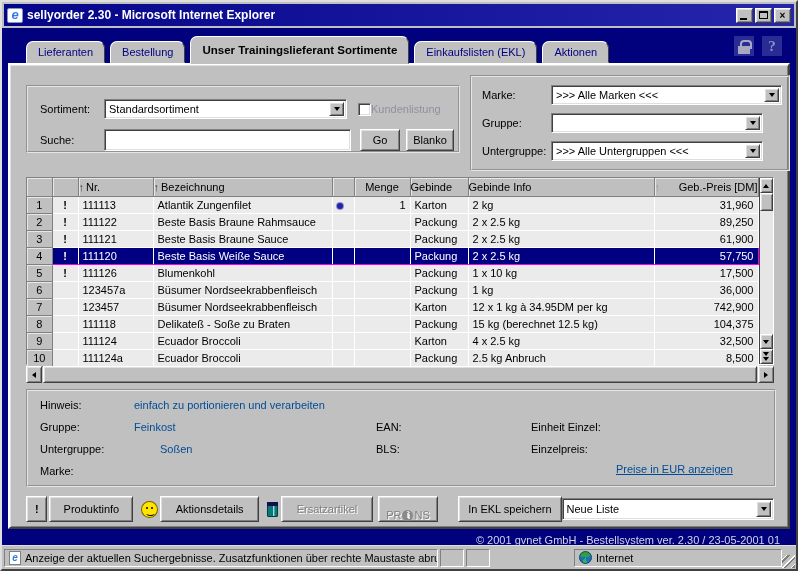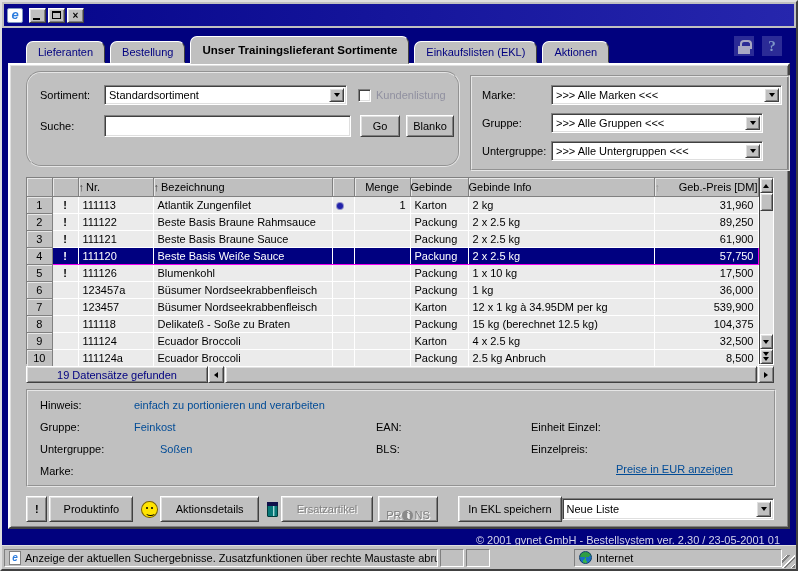--- a/index.html
+++ b/index.html
@@ -38,21 +38,21 @@
   .lock-glyph { position:relative; width:12px; height:8px; background:#a8a8c4; margin-top:7px; }
   .lock-glyph::before { content:""; position:absolute; top:-6px; left:2px; width:8px; height:7px;
     border:2px solid #a8a8c4; border-bottom:none; border-radius:4px 4px 0 0; }
 
   
   .main-panel { position:absolute; top:35px; left:6px; right:6px; height:466px; background:#c0c0c0;
     border:2px solid; border-color:#fff #404040 #404040 #fff;
     box-shadow:inset 1px 1px 0 #dfdfdf, inset -1px -1px 0 #808080; z-index:5; }
 
   .groove { border:2px groove #e6e6e6; position:absolute; }
-  .gb-left  { left:16px; top:6px; width:434px; height:96px;border-radius:15px; }
+  .gb-left  { left:16px; top:20px; width:434px; height:68px; }
   .gb-right { left:460px; top:10px; width:320px; height:96px; }
 
   .frow { position:absolute; display:flex; align-items:center; }
   .lbl { color:#000; }
 
   .combo { position:relative; background:#fff; height:20px;
     border:1px solid; border-color:#808080 #fff #fff #808080;
     box-shadow:inset 1px 1px 0 #404040, inset -1px -1px 0 #dfdfdf; }
   .combo .combo-text { position:absolute; left:4px; top:3px; right:20px; white-space:nowrap; overflow:hidden; }
   .combo .combo-btn { position:absolute; right:2px; top:2px; bottom:2px; width:15px; background:#c0c0c0;
@@ -66,21 +66,21 @@
   .textfield { background:#fff; height:22px; border:1px solid; border-color:#808080 #fff #fff #808080;
     box-shadow:inset 1px 1px 0 #404040, inset -1px -1px 0 #dfdfdf; padding:0 4px; font-family:inherit; font-size:11px; outline:none; }
 
   .btn { background:#c0c0c0; border:1px solid; border-color:#fff #404040 #404040 #fff;
     box-shadow:inset 1px 1px 0 #dfdfdf, inset -1px -1px 0 #808080;
     display:flex; align-items:center; justify-content:center; color:#000; white-space:nowrap; }
   .btn.disabled { color:#808080; text-shadow:1px 1px 0 #fff; }
 
   .checkbox { width:13px; height:13px; background:#fff; border:1px solid; border-color:#808080 #fff #fff #808080;
     box-shadow:inset 1px 1px 0 #404040, inset -1px -1px 0 #dfdfdf; }
-  .chk-label { color:#9090a0; margin-left:5px; }
+  .chk-label { color:#9090a0; }
 
   
   .grid-wrap { position:absolute; left:16px; top:112px; width:748px; height:188px; display:flex;
     border:1px solid #808080; border-right-color:#fff; border-bottom-color:#fff; background:#ebebeb; }
   table.grid { border-collapse:collapse; table-layout:fixed; width:731px; font-size:11px; }
   table.grid col.w-num{width:25px} table.grid col.w-alert{width:26px} table.grid col.w-nr{width:75px}
   table.grid col.w-bez{width:179px} table.grid col.w-dot{width:22px} table.grid col.w-menge{width:56px}
   table.grid col.w-geb{width:58px} table.grid col.w-info{width:186px} table.grid col.w-preis{width:104px}
   table.grid th { height:18px; background:#bfbfbf; font-weight:normal; text-align:left; padding:0 0;
     border-right:1px solid #808080; border-bottom:1px solid #808080; box-shadow:inset 1px 1px 0 #e8e8e8; white-space:nowrap; overflow:hidden; }
@@ -158,20 +158,21 @@
   .grip { position:absolute; right:1px; bottom:1px; width:13px; height:13px;
     background:repeating-linear-gradient(135deg, transparent 0 3px, #fff 3px 4px, #808080 4px 6px); }
 </style>
 </head>
 <body>
 
 <div class="window">
 
   <div class="titlebar">
     <span class="appicon">e</span>
+    <span class="title">sellyorder 2.30 - Microsoft Internet Explorer</span>
     <span class="winbtn">
         <span class="min-glyph"></span>
       </span>
     <span class="winbtn">
         <span class="max-glyph"></span>
       </span>
     <span class="winbtn"><span>×</span></span>
   </div>
 
   <div class="client">
@@ -232,21 +233,20 @@
           <div class="combo" style="width:231px;">
             <span class="combo-text">&gt;&gt;&gt; Alle Marken &lt;&lt;&lt;</span>
             <span class="combo-btn">
                 <span class="tri-down"></span>
               </span>
           </div>
         </div>
         <div class="frow" style="left:10px; top:36px; width:100%;">
           <span class="lbl" style="width:69px;">Gruppe:</span>
           <div class="combo" style="width:212px;">
-            <span class="combo-text">&gt;&gt;&gt; Alle Gruppen &lt;&lt;&lt;</span>
             <span class="combo-btn">
                 <span class="tri-down"></span>
               </span>
           </div>
         </div>
         <div class="frow" style="left:10px; top:64px; width:100%;">
           <span class="lbl" style="width:69px;">Untergruppe:</span>
           <div class="combo" style="width:212px;">
             <span class="combo-text">&gt;&gt;&gt; Alle Untergruppen &lt;&lt;&lt;</span>
             <span class="combo-btn">
@@ -351,21 +351,21 @@
               </tr>
               <tr>
                 <td class="c-num">7</td>
                 <td class="c-alert"></td>
                 <td class="c-nr">123457</td>
                 <td class="c-bez">Büsumer Nordseekrabbenfleisch</td>
                 <td class="c-dot"></td>
                 <td class="c-menge"></td>
                 <td class="c-geb">Karton</td>
                 <td class="c-info">12 x 1 kg à 34.95DM per kg</td>
-                <td class="c-preis">539,900</td>
+                <td class="c-preis">742,900</td>
               </tr>
               <tr>
                 <td class="c-num">8</td>
                 <td class="c-alert"></td>
                 <td class="c-nr">111118</td>
                 <td class="c-bez">Delikateß - Soße zu Braten</td>
                 <td class="c-dot"></td>
                 <td class="c-menge"></td>
                 <td class="c-geb">Packung</td>
                 <td class="c-info">15 kg (berechnet  12.5 kg)</td>
@@ -407,21 +407,20 @@
           <div class="sbtn">
             <span class="dbl">
                 <span class="tri-down"></span>
                 <span class="tri-down"></span>
               </span>
           </div>
         </div>
       </div>
 
       <div class="hscroll">
-        <div class="result-box">19 Datensätze gefunden</div>
         <div class="hbtn">
             <span class="tri-left"></span>
           </div>
         <div class="hthumb"></div>
         <div class="hbtn">
             <span class="tri-right"></span>
           </div>
       </div>
 
       <div class="groove details">

